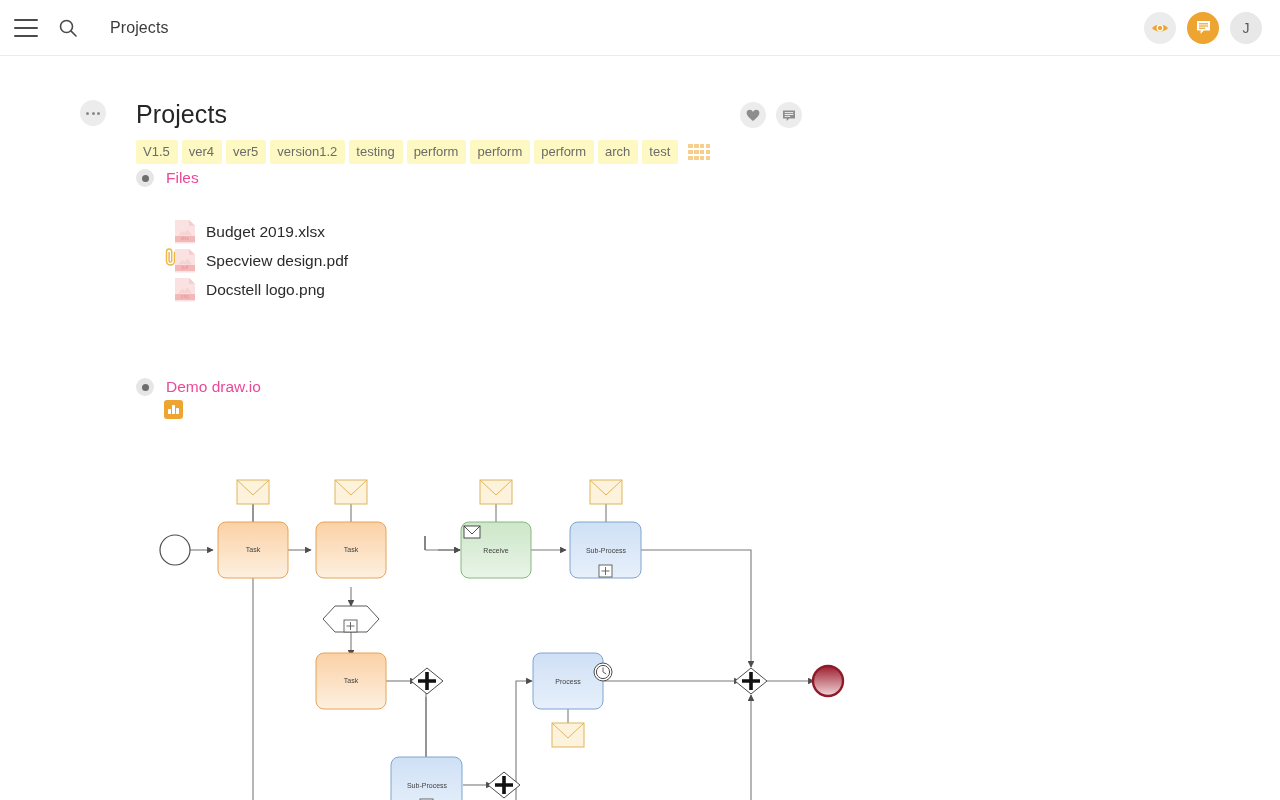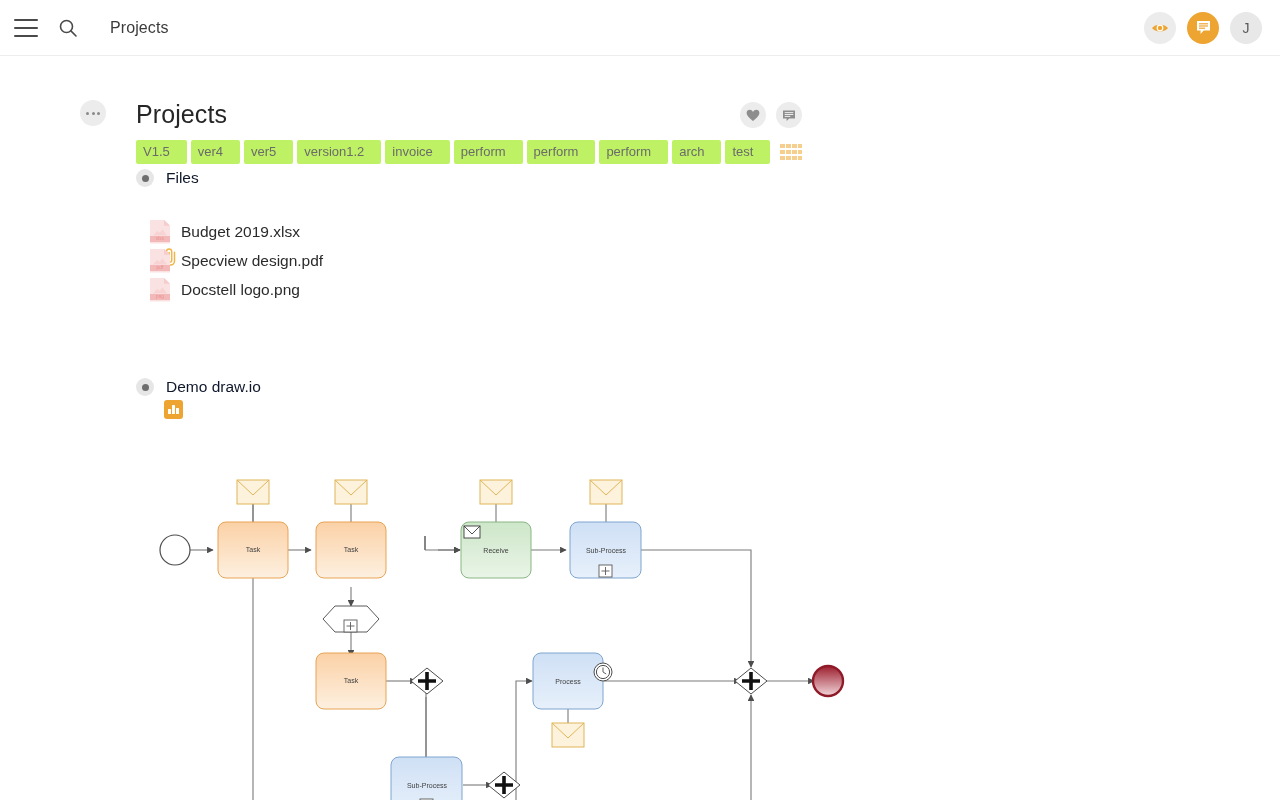--- a/index.html
+++ b/index.html
@@ -72,23 +72,23 @@
     background: #ececec; display:flex; align-items:center; justify-content:center;
     cursor: pointer;
   }
 
   
   .tags {
     position: absolute; left: 136px; top: 84px;
     display: flex; align-items: center; gap: 4px;
   }
   .tag {
-    background: #bef264; color: #6b6b6b;
+    background: #fef9c3; color: #6b6b6b;
     font-size: 13px; line-height: 13px;
-    padding: 5px 17px 6px 7px;
+    padding: 5px 8px 6px 7px;
     border-radius: 2px;
     white-space: nowrap;
     cursor: pointer;
   }
   .grid-icon {
     margin-left: 6px;
     width: 22px; height: 17px;
     display: grid;
     grid-template-columns: repeat(4, 1fr);
     grid-template-rows: repeat(3, 1fr);
@@ -100,38 +100,38 @@
   
   .section-head {
     position: absolute;
     display: flex; align-items: center; gap: 12px;
   }
   .bullet {
     width: 18px; height: 18px; border-radius: 50%;
     background: #e6e6e6; display: flex; align-items: center; justify-content: center;
   }
   .bullet i { width: 7px; height: 7px; border-radius: 50%; background: #6e6e6e; display:block; }
-  .section-label { font-size: 15.5px; color: #0f172a; }
+  .section-label { font-size: 15.5px; color: #ec4899; }
 
   .sec-files { left: 136px; top: 113px; }
   .sec-demo  { left: 136px; top: 322px; }
 
   .clip-icon { position: absolute; left: 163px; top: 191px; cursor: pointer; }
   .chart-icon {
     position: absolute; left: 164px; top: 344px;
     width: 19px; height: 19px; border-radius: 3px;
     background: #eda430;
     display: flex; align-items: flex-end; justify-content: center; gap: 1.5px;
     padding-bottom: 5px;
     cursor: pointer;
   }
   .chart-icon i { display:block; width: 2.5px; background: #ffffff; border-radius:.5px; }
 
   
-  .file-list { position: absolute; left: 150px; top: 161px; }
+  .file-list { position: absolute; left: 175px; top: 161px; }
   .file-row {
     display: flex; align-items: center; height: 29px;
     cursor: pointer;
   }
   .file-icon {
     position: relative;
     width: 20px; height: 24px;
     flex: 0 0 20px;
   }
   .file-icon .sheet {
@@ -232,21 +232,21 @@
         </g>
       </svg>
     </div>
   </div>
 
   <div class="tags">
     <span class="tag">V1.5</span>
     <span class="tag">ver4</span>
     <span class="tag">ver5</span>
     <span class="tag">version1.2</span>
-    <span class="tag">invoice</span>
+    <span class="tag">testing</span>
     <span class="tag">perform</span>
     <span class="tag">perform</span>
     <span class="tag">perform</span>
     <span class="tag">arch</span>
     <span class="tag">test</span>
     <span class="grid-icon">
       <i></i>
         <i></i>
         <i></i>
         <i></i>

